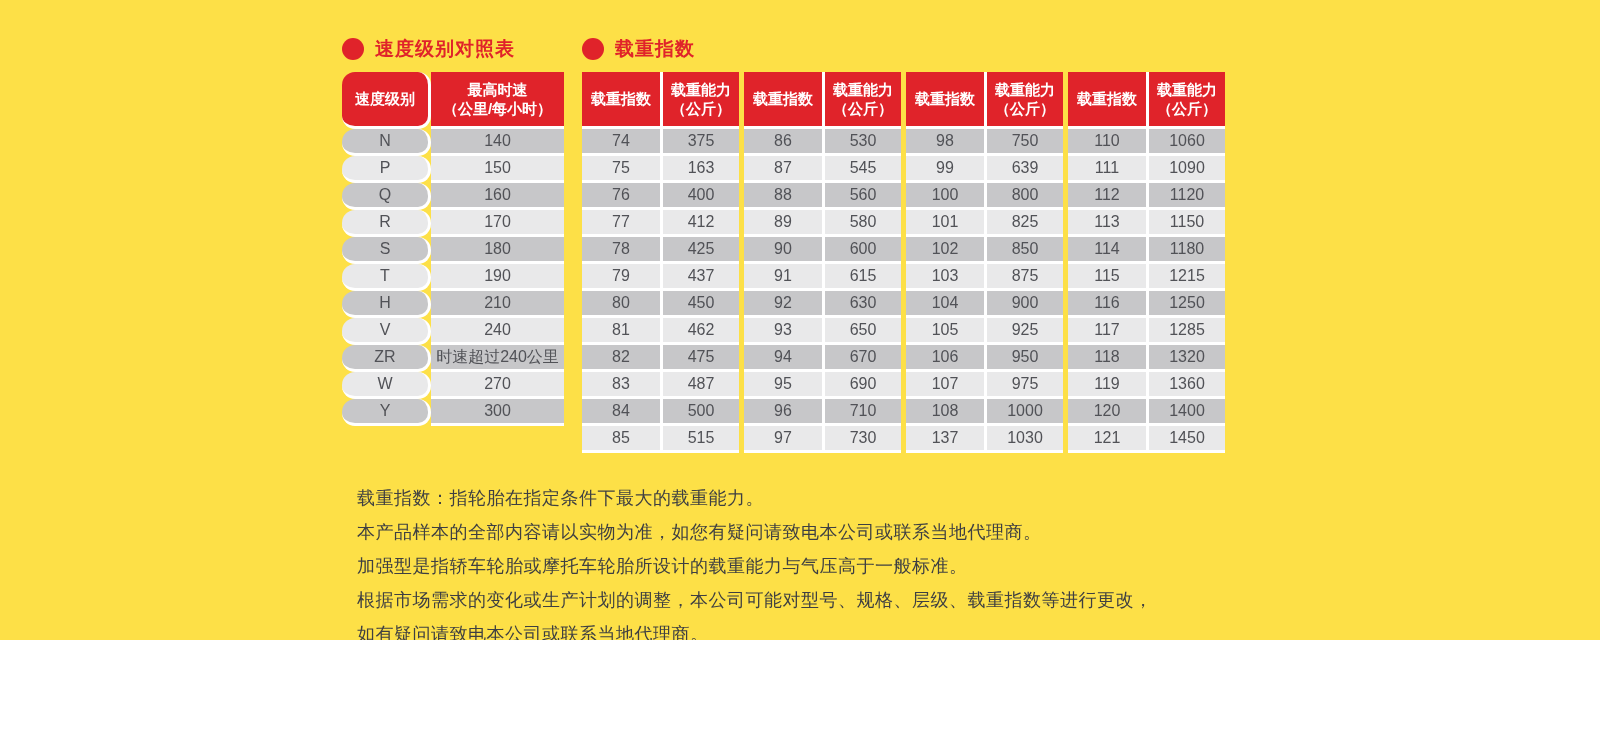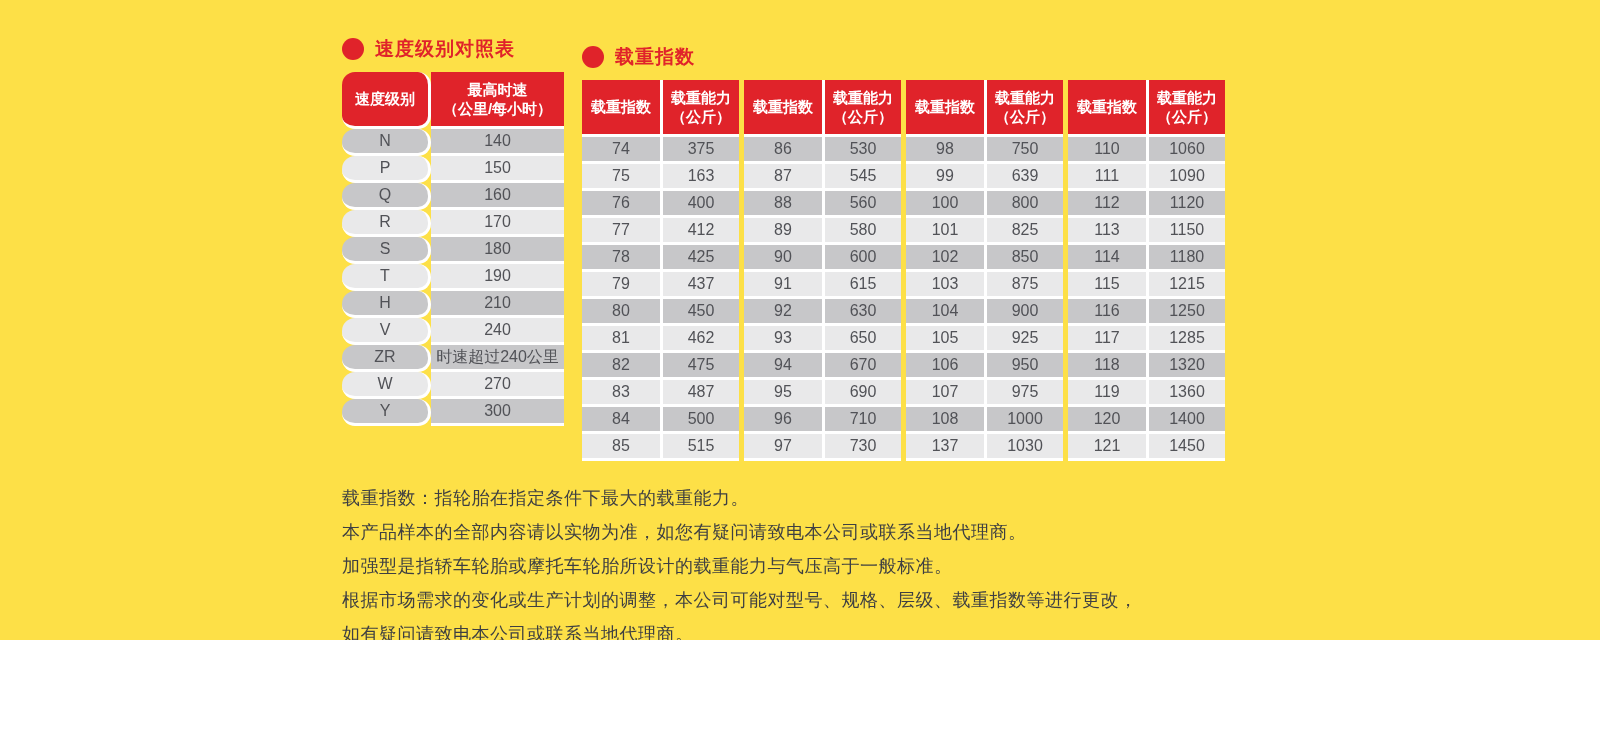--- a/index.html
+++ b/index.html
@@ -29,21 +29,21 @@
   }
   .bullet {
     width: 22px;
     height: 22px;
     border-radius: 50%;
     background: #e0232a;
     flex: 0 0 auto;
   }
 
   .speed-section { position: absolute; left: 342px; top: 37px; }
-  .load-section  { position: absolute; left: 582px; top: 37px; margin-top: 8px; }
+  .load-section  { position: absolute; left: 582px; top: 37px; }
   .tables-row { display: flex; gap: 5px; margin-top: 11px; }
   .speed-section .tables-row { margin-top: 11px; }
 
   table {
     border-collapse: separate;
     border-spacing: 0;
     table-layout: fixed;
   }
   th {
     background: #e0232a;
@@ -85,20 +85,21 @@
     left: 342px;
     top: 481px;
     width: 900px;
     color: #3e3f42;
     font-size: 18px;
   }
   .note-line {
     line-height: 34px;
     white-space: nowrap;
     letter-spacing: 0.5px;
+    margin-left: 15px;
   }
 
   .footer-line {
     position: absolute;
     left: 335px;
     top: 729px;
     width: 770px;
     height: 3px;
     background: #e0232a;
   }

